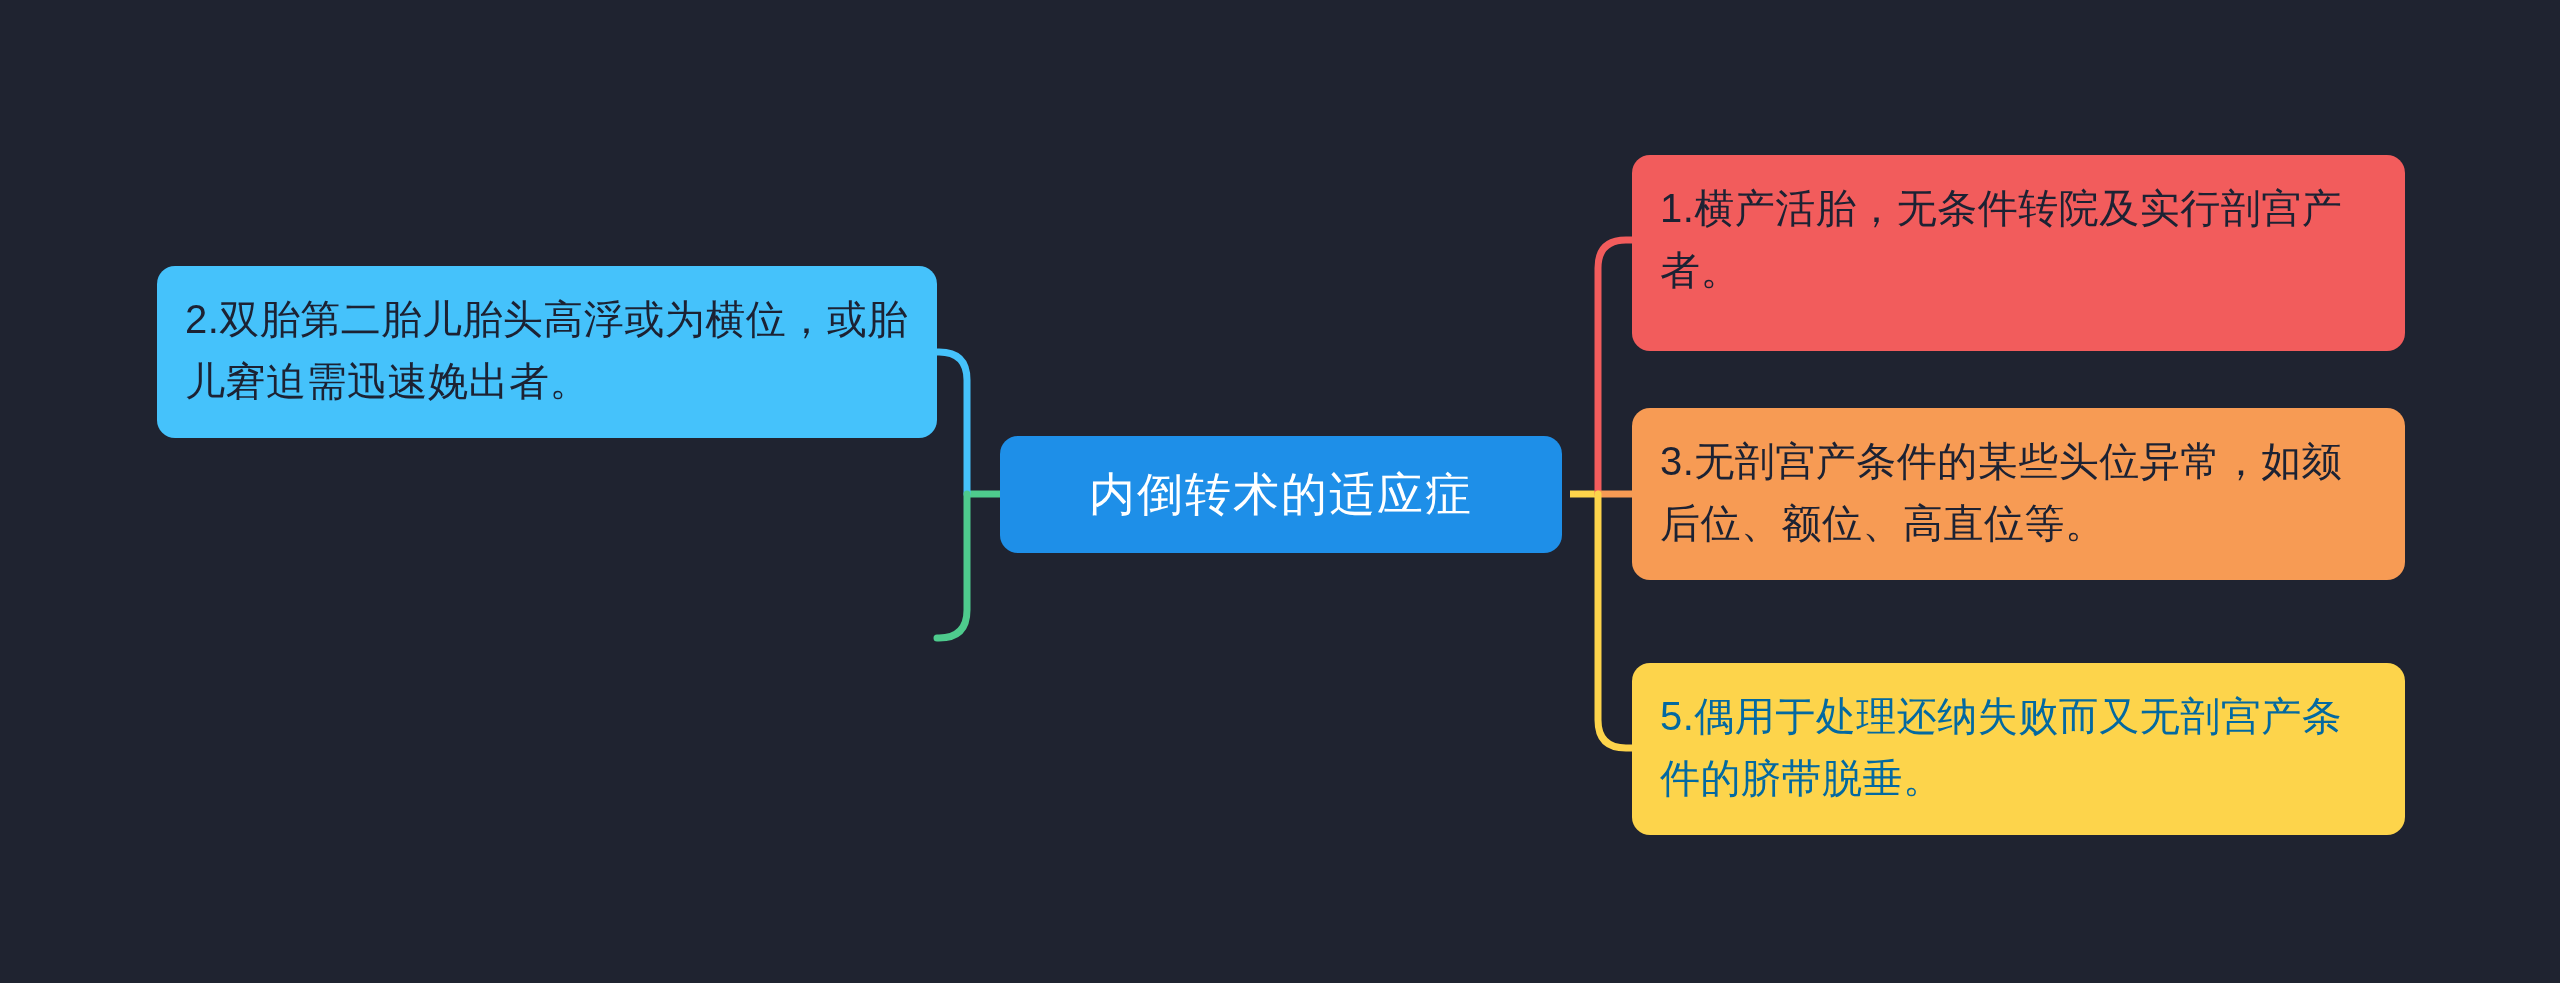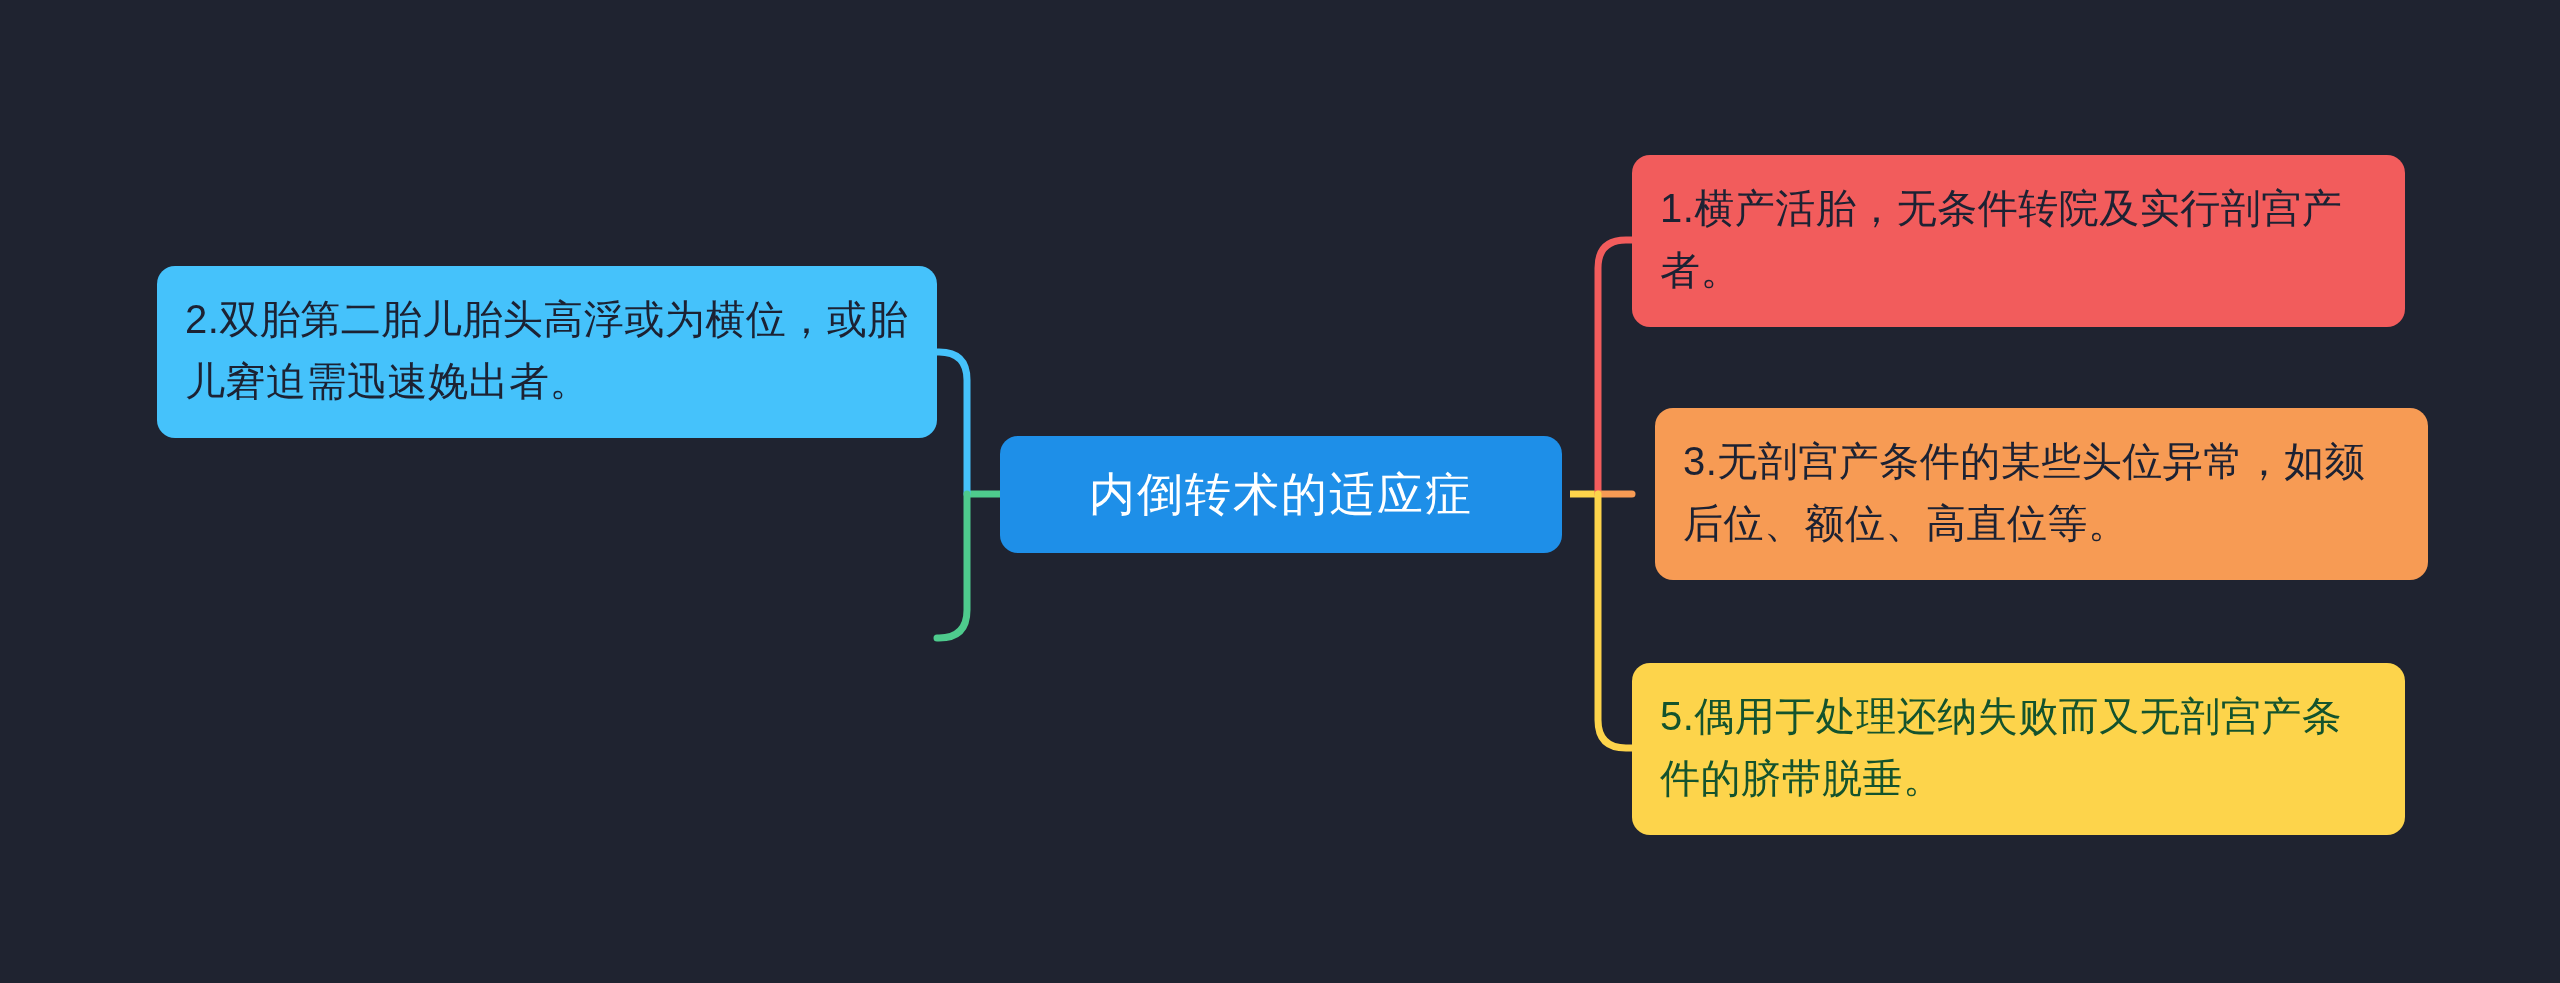--- a/index.html
+++ b/index.html
@@ -78,46 +78,45 @@
     height: 226px;
     background: #4ecb8d;
     padding: 22px 28px 20px 28px;
   }
   #node-4 .node-text { color: #1c2233; }
   
   #node-1 {
     left: 1632px;
     top: 155px;
     width: 773px;
-    height: 172px;
+    height: 196px;
     background: #f25c5c;
     padding: 22px 28px 20px 28px;
   }
   #node-1 .node-text { color: #1c2233; }
   
   #node-3 {
     left: 1632px;
     top: 408px;
     width: 773px;
     height: 172px;
     background: #f79b54;
     padding: 22px 28px 20px 28px;
-    margin-left: 23px;
   }
   #node-3 .node-text { color: #1c2233; }
   
   #node-5 {
     left: 1632px;
     top: 663px;
     width: 773px;
     height: 172px;
     background: #fdd44b;
     padding: 22px 28px 20px 28px;
   }
-  #node-5 .node-text { color: #14532d; }
+  #node-5 .node-text { color: #0369a1; }
 </style>
 </head>
 <body>
 
 <div id="mindmap">
 
   <svg id="connectors" viewBox="0 0 2560 983" width="2560" height="983" xmlns="http://www.w3.org/2000/svg">
 
     <path d="M 1000 494 L 967 494" fill="none" stroke="#4ecb8d" stroke-width="7"></path>
 

